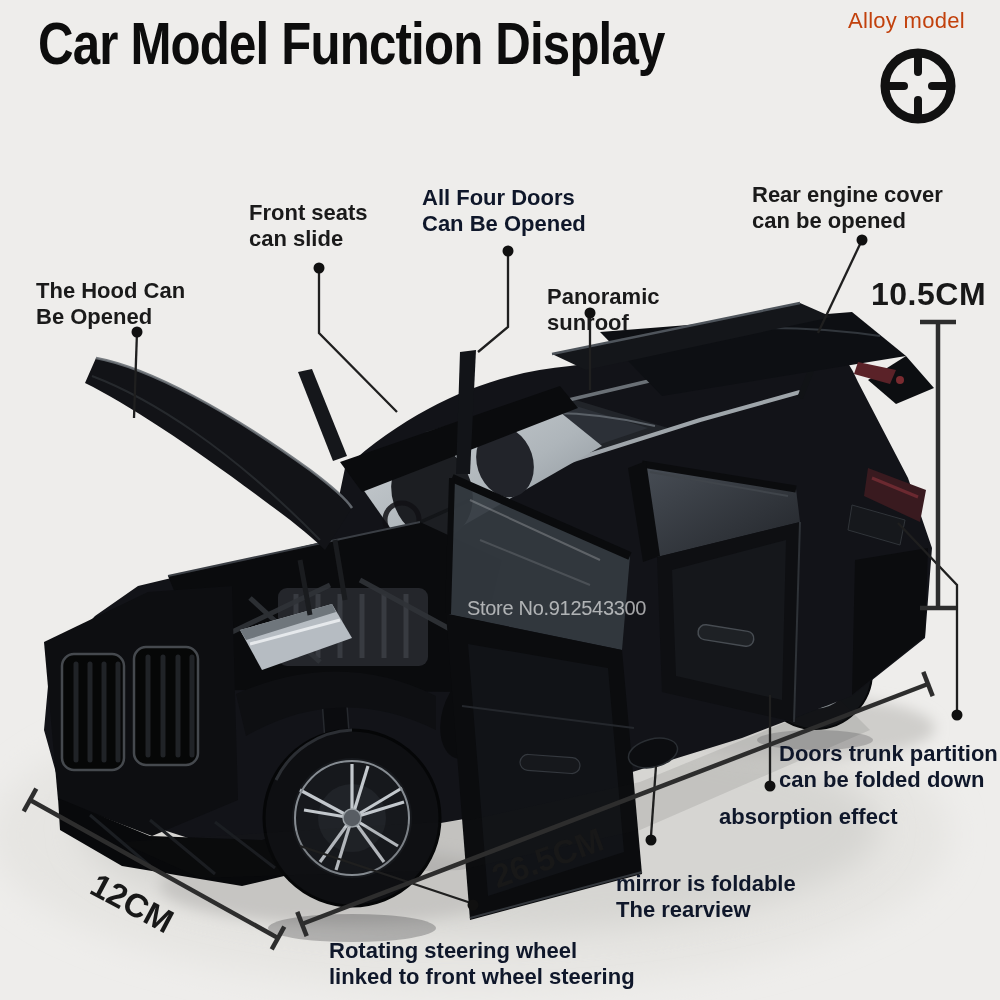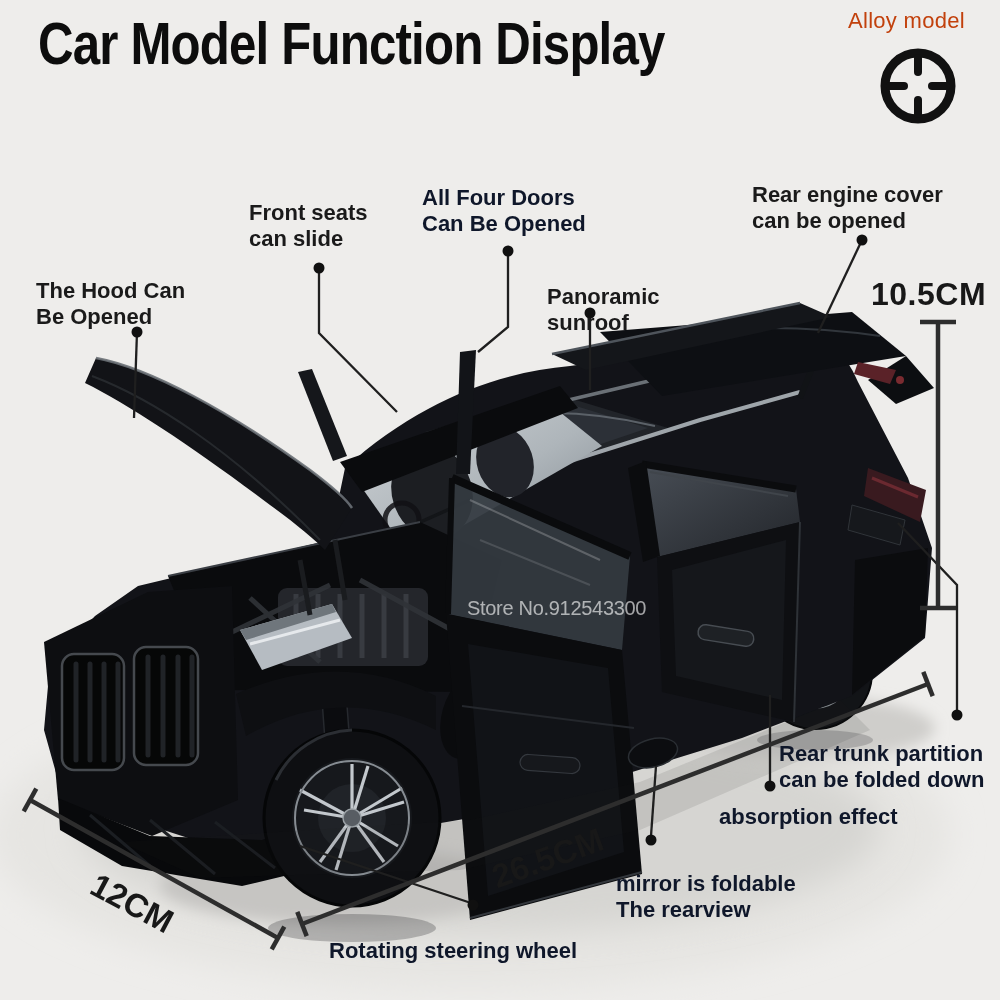--- a/index.html
+++ b/index.html
@@ -309,35 +309,36 @@
     <div>Panoramic</div>
     <div>sunroof</div>
   </div>
 
   <div class="callout dark" style="left:744px;top:182px;margin-left:8px;">
     <div>Rear engine cover</div>
     <div>can be opened</div>
   </div>
 
   <div class="callout purple" style="left:779px;top:741px;">
-    <div>Rear trunk partition</div>
+    <div>Doors trunk partition</div>
     <div>can be folded down</div>
   </div>
 
   <div class="callout purple" style="left:719px;top:804px;">
     <div>absorption effect</div>
   </div>
 
   <div class="callout purple" style="left:616px;top:871px;">
     <div>mirror is foldable</div>
     <div>The rearview</div>
   </div>
 
   <div class="callout purple" style="left:329px;top:938px;">
     <div>Rotating steering wheel</div>
+    <div>linked to front wheel steering</div>
   </div>
 
   <div class="dim-label" id="dim-height-label">10.5CM</div>
   <div class="dim-label" id="dim-length-label">26.5CM</div>
   <div class="dim-label" id="dim-width-label">12CM</div>
 
   <div class="watermark">Store No.912543300</div>
 
 </div>
 

